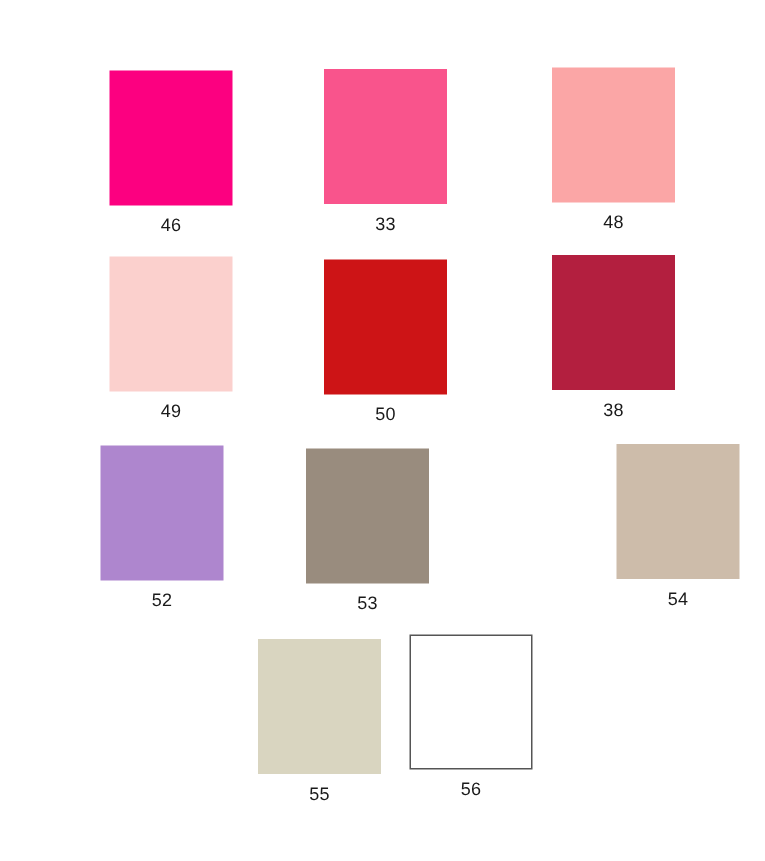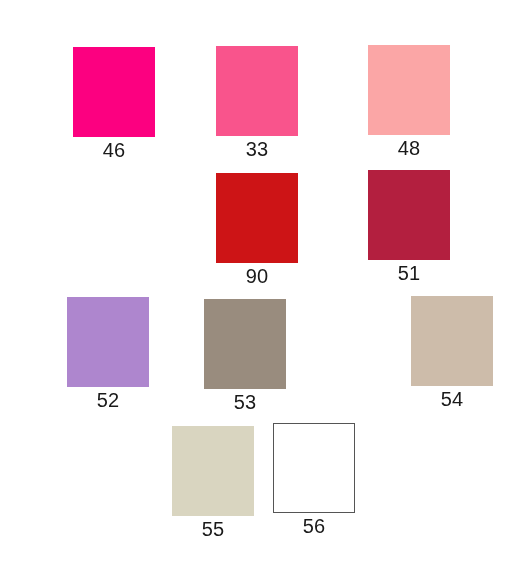--- a/index.html
+++ b/index.html
@@ -29,21 +29,21 @@
     width: 82px;
     height: 90px;
     box-sizing: border-box;
   }
   .swatch-chip.outlined {
     border: 1px solid #555555;
   }
   .swatch-label {
     margin-top: 5px;
     font-family: "Liberation Sans", sans-serif;
-    font-size: 20px;
+    font-size: 12px;
     line-height: 17px;
     color: #1a1a1a;
     letter-spacing: 0.2px;
     text-align: center;
     user-select: none;
   }
 </style>
 </head>
 <body>
 
@@ -53,27 +53,31 @@
       <div class="swatch-label" style="color: rgb(26, 26, 26);">46</div>
     </div>
     <div class="swatch-cell" style="left: 216px; top: 46px; width: 82px;">
       <div class="swatch-chip" title="#F9548C" style="width: 82px; height: 90px; background: rgb(249, 84, 140);"></div>
       <div class="swatch-label" style="color: rgb(26, 26, 26);">33</div>
     </div>
     <div class="swatch-cell" style="left: 368px; top: 45px; width: 82px;">
       <div class="swatch-chip" title="#FBA6A6" style="width: 82px; height: 90px; background: rgb(251, 166, 166);"></div>
       <div class="swatch-label" style="color: rgb(26, 26, 26);">48</div>
     </div>
+    <div class="swatch-cell" style="left: 73px; top: 171px; width: 82px;">
+      <div class="swatch-chip" title="#FBD0CD" style="width: 82px; height: 90px; background: rgb(251, 208, 205);"></div>
+      <div class="swatch-label" style="color: rgb(26, 26, 26);">49</div>
+    </div>
     <div class="swatch-cell" style="left: 216px; top: 173px; width: 82px;">
       <div class="swatch-chip" title="#CD1416" style="width: 82px; height: 90px; background: rgb(205, 20, 22);"></div>
-      <div class="swatch-label" style="color: rgb(26, 26, 26);">90</div>
+      <div class="swatch-label" style="color: rgb(26, 26, 26);">50</div>
     </div>
     <div class="swatch-cell" style="left: 368px; top: 170px; width: 82px;">
       <div class="swatch-chip" title="#B31F3F" style="width: 82px; height: 90px; background: rgb(179, 31, 63);"></div>
-      <div class="swatch-label" style="color: rgb(26, 26, 26);">51</div>
+      <div class="swatch-label" style="color: rgb(26, 26, 26);">38</div>
     </div>
     <div class="swatch-cell" style="left: 73px; top: 297px; width: 70px; align-items: center;">
       <div class="swatch-chip" title="#AE86CE" style="width: 82px; height: 90px; background: rgb(174, 134, 206);"></div>
       <div class="swatch-label" style="color: rgb(26, 26, 26);">52</div>
     </div>
     <div class="swatch-cell" style="left: 216px; top: 299px; width: 58px;">
       <div class="swatch-chip" title="#998C7E" style="width: 82px; height: 90px; background: rgb(153, 140, 126);"></div>
       <div class="swatch-label" style="color: rgb(26, 26, 26);">53</div>
     </div>
     <div class="swatch-cell" style="left: 368px; top: 296px; width: 82px; padding-left: 43px;">

